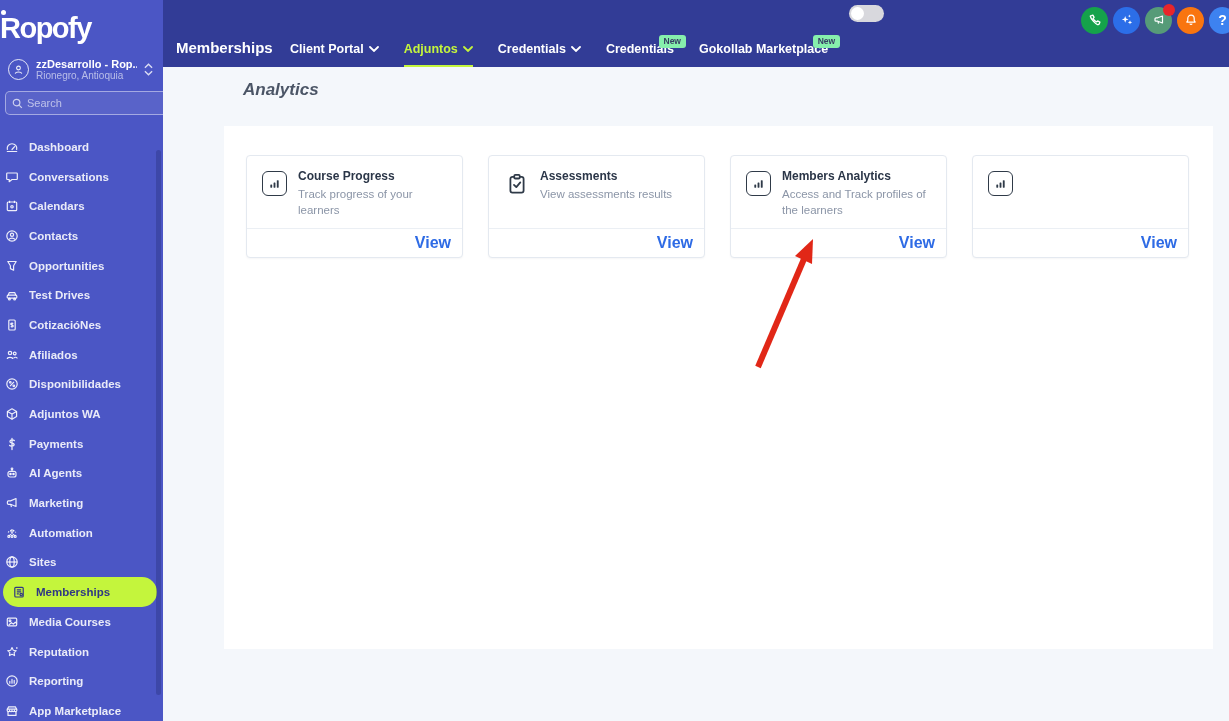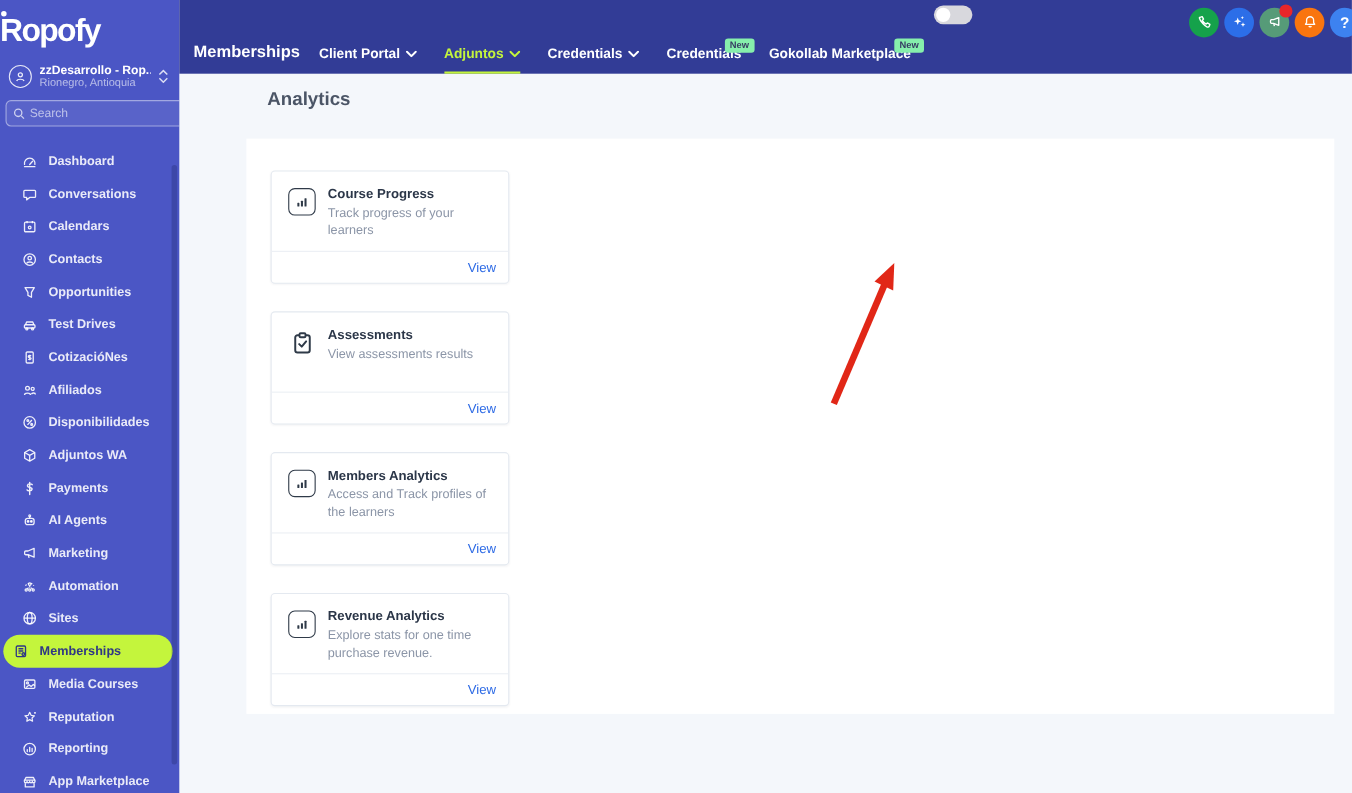--- a/index.html
+++ b/index.html
@@ -16,21 +16,21 @@
   .avatar { width:21px; height:21px; border:1.3px solid rgba(255,255,255,.85); border-radius:50%; flex:none; display:flex; align-items:center; justify-content:center; }
   .acct-text { flex:1; min-width:0; }
   .acct-name { color:#fff; font-size:11px; font-weight:700; white-space:nowrap; overflow:hidden; }
   .acct-loc { color:rgba(255,255,255,.6); font-size:10px; white-space:nowrap; overflow:hidden; }
   .acct-chevrons { display:flex; flex-direction:column; gap:1px; align-items:center; padding-right:2px; }
   .search-row { display:flex; gap:4px; margin:10px 5px 0 5px; }
   .search-box { flex:1; height:24px; border:1px solid rgba(255,255,255,.45); background:rgba(255,255,255,.08); border-radius:5px; display:flex; align-items:center; padding:0 4px 0 6px; gap:4px; }
   .search-box input { flex:1; min-width:0; background:transparent; border:none; outline:none; color:#fff; font-size:11px; font-family:"Liberation Sans",sans-serif; }
   .search-box input::placeholder { color:rgba(255,255,255,.6); }
   .menu { position:absolute; left:0; right:0; top:140px; bottom:0; overflow:hidden; }
-  .side-item { height:29.7px; display:flex; align-items:center; gap:9px; padding-left:19px; color:rgba(255,255,255,.88); font-size:11.5px; font-weight:600; cursor:pointer; }
+  .side-item { height:29.7px; display:flex; align-items:center; gap:9px; padding-left:4px; color:rgba(255,255,255,.88); font-size:11.5px; font-weight:600; cursor:pointer; }
   .side-item:first-child { margin-top:-8px; }
   .side-item .sicon { width:16px; display:flex; align-items:center; justify-content:center; flex:none; color:rgba(255,255,255,.9); }
   .side-item.active { background:#c4f53c; color:#2f3784; border-radius:15px; margin:0 6px 0 3px; padding-left:8px; }
   .side-item.active .sicon { color:#2f3784; }
   .side-scrollbar { position:absolute; right:2px; top:150px; width:5px; height:545px; background:rgba(26,32,94,.28); border-radius:3px; }
 
   
   .topbar { position:absolute; left:163px; top:0; width:1066px; height:67px; background:#323c96; }
   .page-title { position:absolute; left:13px; bottom:11px; color:#fff; font-size:15px; font-weight:700; cursor:pointer; }
   .nav { position:absolute; left:103px; bottom:0; display:flex; gap:25px; align-items:flex-end;margin-left:24px; }
@@ -42,30 +42,30 @@
   .toggle-knob { position:absolute; left:2px; top:2px; width:13px; height:13px; border-radius:50%; background:#fff; }
   .circle-btn { width:27px; height:27px; border-radius:50%; display:flex; align-items:center; justify-content:center; margin-left:5px; position:relative; cursor:pointer; flex:none; }
   .cb-phone { background:#15a24b; }
   .cb-spark { background:#2c6ee8; }
   .cb-mega  { background:#569b78; }
   .cb-bell  { background:#f9750f; }
   .cb-help  { background:#3d82f0; margin-right:-7px; color:#fff; font-weight:700; font-size:14px; }
   .notif-dot { position:absolute; top:-3px; right:-3px; width:12px; height:12px; border-radius:50%; background:#e8262a; }
 
   
-  .heading { position:absolute; left:243px; top:80px; font-size:17px; font-weight:700; color:#4b5566; }
+  .heading { position:absolute; left:243px; top:80px; font-size:17px; font-weight:700; color:#4b5566;font-style:italic; }
   .panel { position:absolute; left:224px; top:126px; width:989px; height:523px; background:#fff; }
-  .cards { position:absolute; left:246px; top:155px; display:flex; gap:25px;flex-direction:column; }
+  .cards { position:absolute; left:246px; top:155px; display:flex; gap:25px; }
   .card { width:217px; height:103px; background:#fff; border:1px solid #e4e9f0; border-radius:4px; display:flex; flex-direction:column; box-shadow:0 1px 2px rgba(20,30,60,.04); }
   .card-body { flex:1; display:flex; gap:11px; padding:13px 12px 0 15px; }
   .icon-box { width:25px; height:25px; border:1.5px solid #2f3a48; border-radius:6px; color:#2f3a48; display:flex; align-items:center; justify-content:center; flex:none; margin-top:2px; }
   .card-title { font-size:12px; font-weight:700; color:#2b3648; margin-bottom:3px; }
   .card-desc { font-size:11.5px; color:#8b95a7; line-height:1.4; }
   .card-footer { height:29px; border-top:1px solid #ebeff4; display:flex; align-items:center; justify-content:flex-end; padding-right:11px; }
-  .view-link { color:#2e6be5; font-size:12px; cursor:pointer; }
+  .view-link { color:#2e6be5; font-size:16px; cursor:pointer;font-weight:bold; }
   .arrow-overlay { position:absolute; left:0; top:0; width:1229px; height:721px; pointer-events:none; }
 </style>
 </head>
 <body>
 
 <div class="app">
 
   <div class="sidebar">
     <div class="logo-wrap">
       <div class="logo-text">Ropofy</div>
@@ -435,24 +435,20 @@
 
     <div class="card">
       <div class="card-body">
         <span class="icon-box">
           <svg width="13" height="13" viewBox="0 0 14 14" fill="currentColor">
               <rect x="2.5" y="8" width="2" height="3.5" rx="0.5"></rect>
               <rect x="6" y="6" width="2" height="5.5" rx="0.5"></rect>
               <rect x="9.5" y="3.5" width="2" height="8" rx="0.5"></rect>
             </svg>
         </span>
-        <div>
-          <div class="card-title">Revenue Analytics</div>
-          <div class="card-desc">Explore stats for one time purchase revenue.</div>
-        </div>
       </div>
       <div class="card-footer">
         <span class="view-link">View</span>
       </div>
     </div>
   </div>
 
   <svg class="arrow-overlay" width="1229" height="721" viewBox="0 0 1229 721">
     <line x1="758" y1="367" x2="804" y2="259" stroke="#e12717" stroke-width="6"></line>
     <polygon points="813,239 812,264 795,256" fill="#e12717"></polygon>

